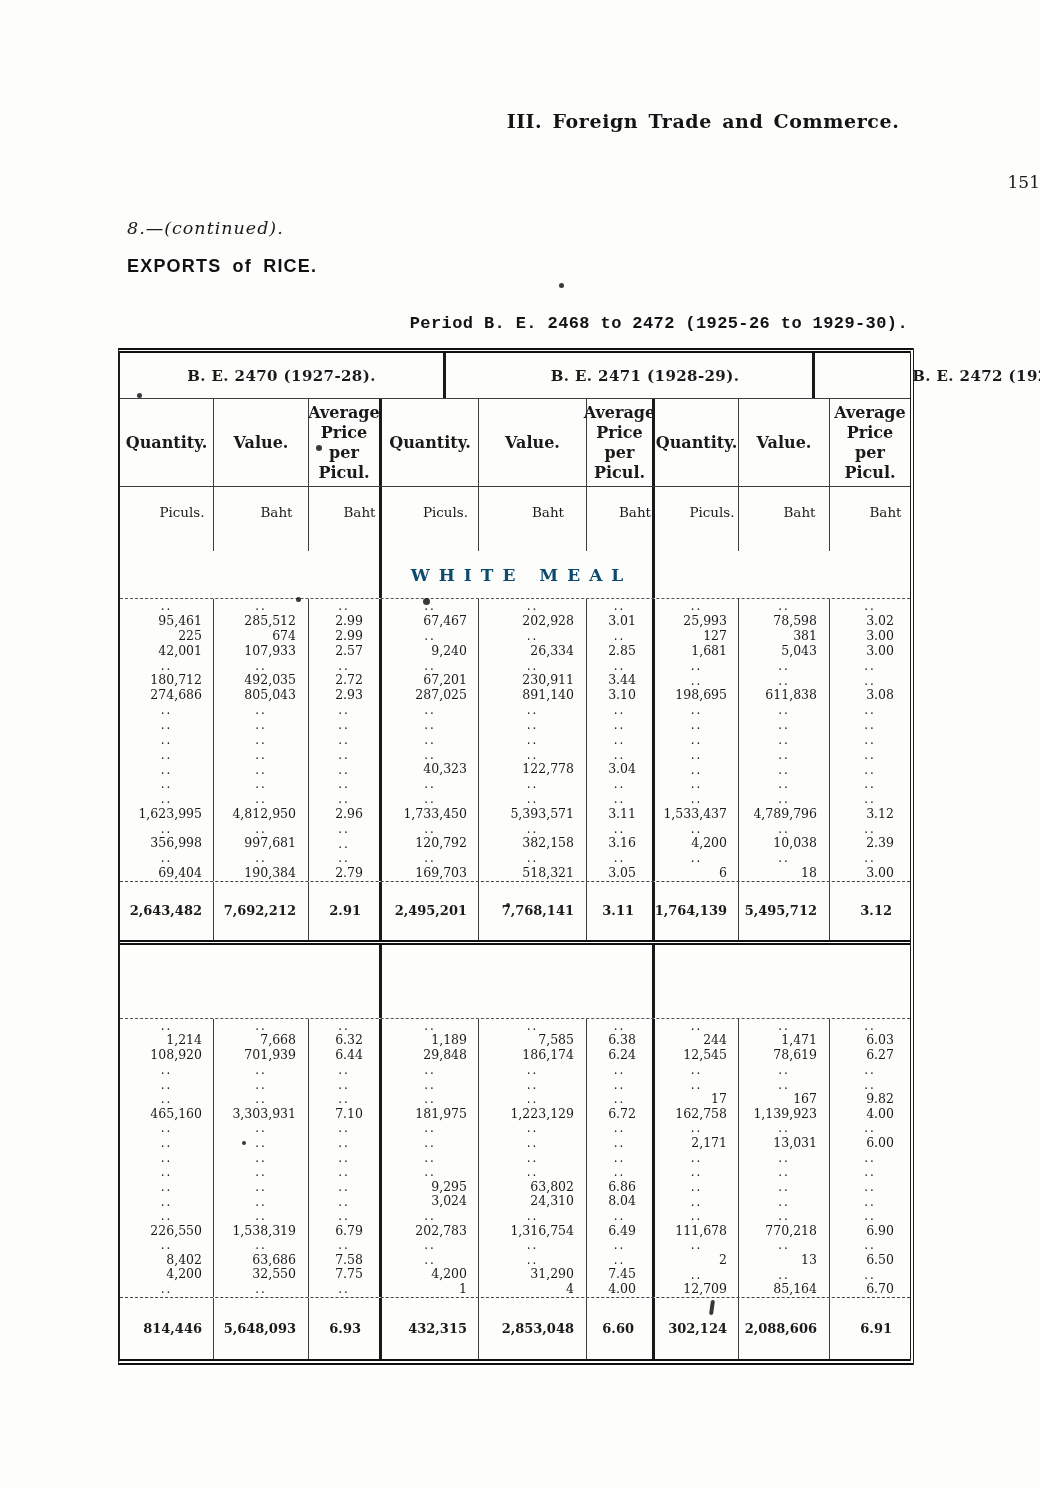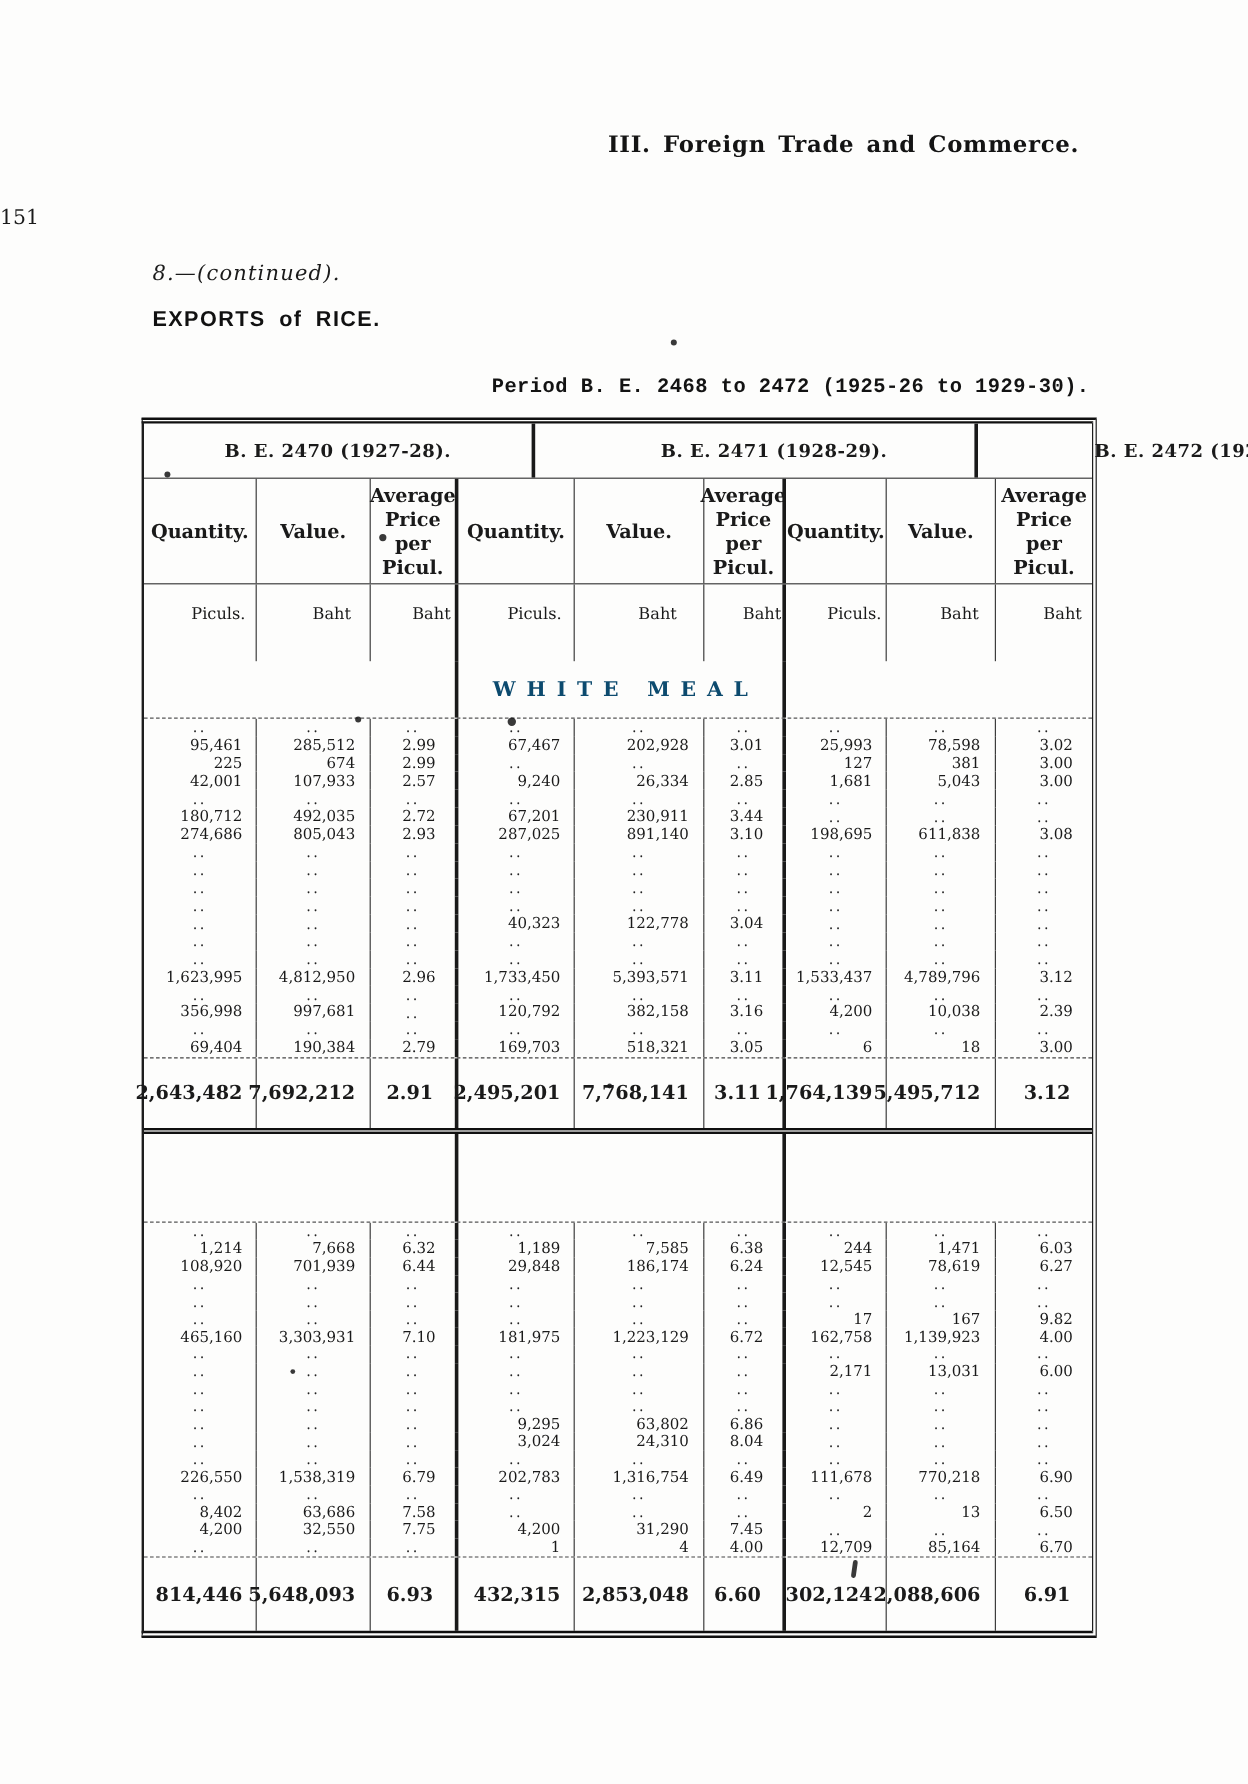--- a/index.html
+++ b/index.html
@@ -12,21 +12,21 @@
     color: #1a1a1a;
     overflow: hidden;
   }
   .chapter-header {
     position: absolute; top: 110px; left: 498px; width: 410px;
     text-align: center; font-weight: bold; font-size: 19px;
     letter-spacing: 0.6px; word-spacing: 3px; color:#141414;
   }
   .page-number {
     position: absolute; top: 172px; left: 0; width: 1040px;
-    text-align: left; font-size: 17px;
+    text-align: right; font-size: 17px;
   }
   .continuation {
     position: absolute; top: 218px; left: 127px;
     font-style: italic; font-size: 17.5px; letter-spacing: 1px;
   }
   .doc-title {
     position: absolute; top: 256px; left: 127px;
     font-family: "Liberation Sans", sans-serif;
     font-weight: bold; font-size: 18px; letter-spacing: 1.2px; word-spacing: 5px;
     color:#111;
@@ -72,21 +72,21 @@
     padding-left: 9px; color:#0c4a6e; }
   .data .c { display:flex; align-items:center; justify-content:flex-end;
     font-size: 12.5px; line-height: 1; }
   .data .qty   { padding-right: 11px; }
   .data .val   { padding-right: 12px; }
   .data .price { padding-right: 16px; }
   .data .dots  { justify-content: center; padding-right: 0;
     letter-spacing: 2px; font-size: 12px; color:#222; }
   .totals { border-top: 1px dashed #444; }
   .totals .c { display:flex; align-items:center; justify-content:flex-end;
-    font-weight: bold; font-size: 16px; }
+    font-weight: bold; font-size: 13px; }
   .totals .qty { padding-right: 11px; } .totals .val { padding-right: 12px; }
   .totals .price { padding-right: 18px; }
   .totals-wm { height: 64px; border-bottom: 5px double #101010; }
   .totals-cr { height: 62px; }
   
   .speck { position:absolute; background:#161616; border-radius:50%; opacity:.85; }
 </style>
 </head>
 <body>
 

